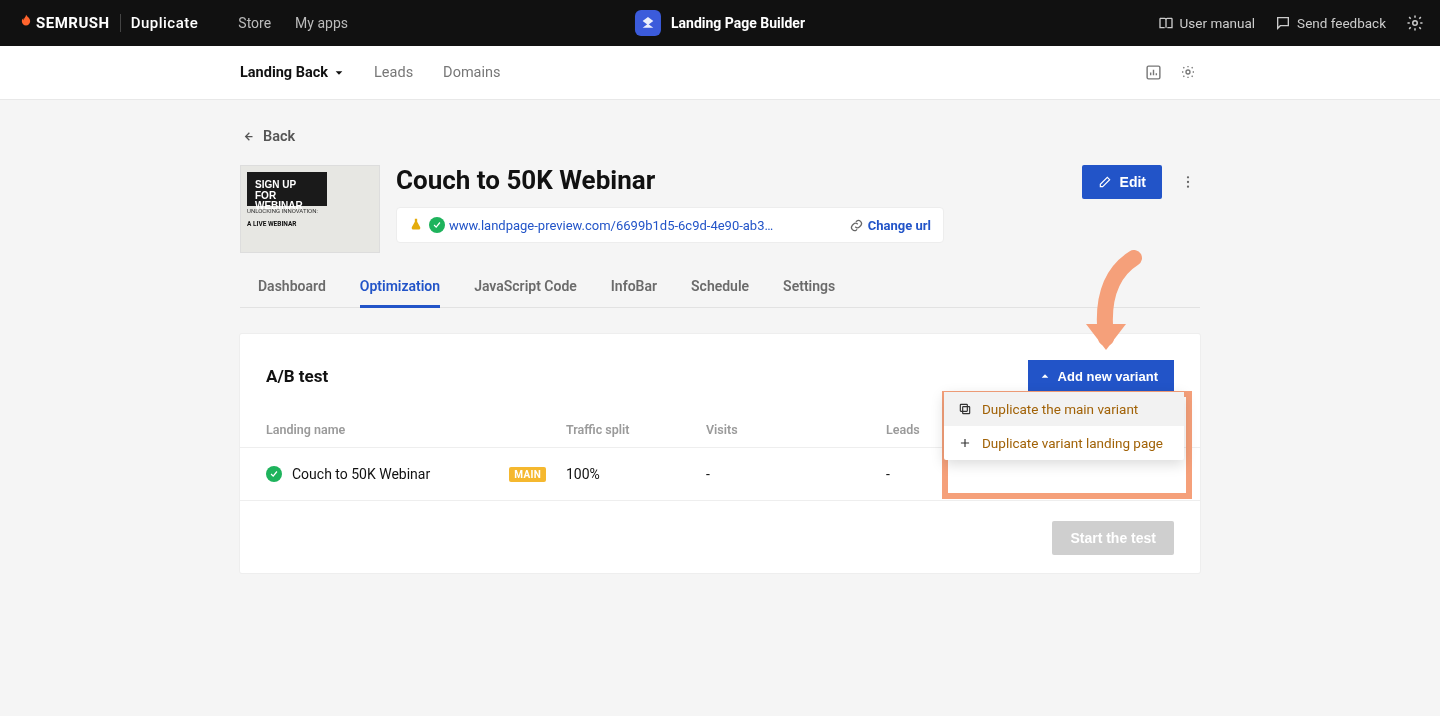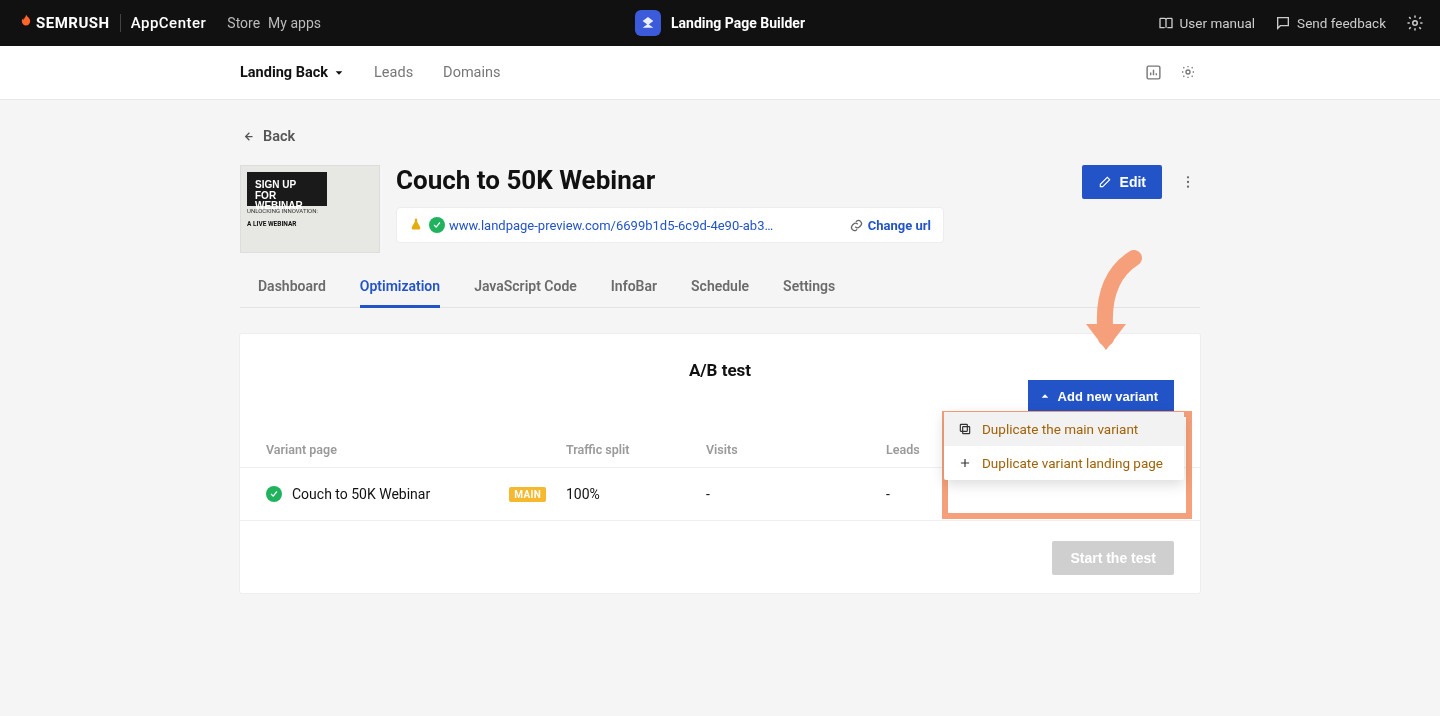--- a/index.html
+++ b/index.html
@@ -3,21 +3,21 @@
 <meta charset="utf-8">
 <style>
   * { box-sizing: border-box; margin: 0; padding: 0; }
   body { font-family: -apple-system, BlinkMacSystemFont, "Segoe UI", Roboto, Helvetica, Arial, sans-serif; background: #f5f5f5; color: #111; font-size: 14px; }
 
   
   .topbar { background: #111111; color: #fff; height: 46px; display: flex; align-items: center; padding: 0 16px; }
   .brand { display: flex; align-items: center; font-weight: 700; font-size: 15px; letter-spacing: .5px;}
   .flame { width: 20px; height: 20px; display:inline-block; }
   .brand .divider { width:1px; height: 18px; background: #444; margin: 0 10px;}
-  .topbar .topnav { display: flex; gap: 8px; margin-left: 21px; }
+  .topbar .topnav { display: flex; gap: 24px; margin-left: 40px; }
   .topbar .topnav a { color: #bbb; text-decoration: none; font-size: 14px; }
   .topbar .center { position: absolute; left: 50%; transform: translateX(-50%); display: flex; align-items: center; gap: 10px; font-weight: 700;}
   .appicon { width: 26px; height: 26px; background: #3b5bdb; border-radius: 6px; display:flex; align-items:center; justify-content:center;}
   .topbar .right { margin-left: auto; display: flex; gap: 20px; align-items: center; color: #ccc;}
   .topbar .right .item { display:flex; align-items:flex-start; gap:6px; font-size: 13.5px; cursor:pointer;}
   .icon { width: 16px; height: 16px; display:inline-block; }
 
   
   .secbar { background: #fff; height: 54px; border-bottom: 1px solid #e8e8e8; display:flex; align-items:center;}
   .secbar-inner { width: 960px; margin: 0 auto; display: flex; align-items: center; gap: 30px;}
@@ -48,21 +48,21 @@
   .btn-primary { background:#2254c8; color:#fff; border:none; height: 34px; padding: 0 16px; font-weight:700; font-size:14px; display:flex; align-items:center; gap:8px; cursor:pointer; border-radius:2px;}
   .dots { cursor:pointer; color:#666; padding: 4px;}
 
   
   .tabs { border-bottom: 1px solid #e2e2e2; display:flex; gap: 34px; margin-top: 10px; padding: 0 18px;}
   .tab { padding: 11px 0; font-size: 14px; font-weight:600; color:#6b6b6b; cursor:pointer;}
   .tab.active { color:#2254c8; border-bottom: 3px solid #2254c8; margin-bottom:-1px;}
 
   
   .panel { background:#fff; margin-top: 26px; padding: 26px 26px 18px 26px; border-radius:2px; box-shadow: 0 0 0 1px #eee;}
-  .panel-head { display:flex; align-items:center; margin-bottom:18px;flex-direction:column;}
+  .panel-head { display:flex; align-items:center; margin-bottom:18px;}
   .panel-head h2 { font-size:17px; font-weight:700;}
   .add-variant-wrap { margin-left:auto; position:relative;}
   .btn-add { background:#2254c8; color:#fff; border:none; height:32px; padding: 0 16px 0 12px; font-weight:700; font-size:13px; display:flex; align-items:center; gap:8px; cursor:pointer;}
   .dropdown { position:absolute; right:-10px; top:32px; width: 240px; background:#fff; box-shadow: 0 4px 14px rgba(0,0,0,.15); border-radius:2px; z-index:5;}
   .dropdown .ditem { padding: 9px 14px; display:flex; align-items:center; gap:10px; font-size:13.5px; color:#a16207; cursor:pointer;}
   .dropdown .ditem:hover, .dropdown .ditem.hov { background:#f2f2f2;}
   
   .highlight-box { position:absolute; border: 6px solid #f5a07a; pointer-events:none; z-index:4;}
 
   .arrow-annot { position:absolute; z-index:6; pointer-events:none;}
@@ -85,21 +85,21 @@
 
 <div class="topbar">
   <div class="brand">
     <span class="flame">
       <svg viewBox="0 0 24 24" width="20" height="20">
           <path fill="#ff642d" d="M12 2c2 3 5 4 5 8a5 5 0 0 1-10 0c0-2 1-3 2-4-1 3 1 4 2 4 2 0 2-3 1-5 1 0 3 2 3 5 0 2-1 3-3 3s-3-1-3-3c0-4 3-5 3-8z"></path>
         </svg>
     </span>
     <span>SEMRUSH</span>
     <span class="divider"></span>
-    <span style="font-weight:500">AppCenter</span>
+    <span style="font-weight:500">Duplicate</span>
   </div>
   <div class="topnav">
     <a>Store</a>
     <a>My apps</a>
   </div>
   <div class="center">
     <span class="appicon">
       <svg viewBox="0 0 24 24" width="16" height="16">
           <path fill="#fff" d="M12 3l8 6-8 6-8-6 8-6zm0 10l8 6H4l8-6z" opacity=".9"></path>
         </svg>
@@ -257,21 +257,21 @@
               </svg>
             <span>Duplicate variant landing page</span>
           </div>
         </div>
 
         <div class="highlight-box" style="top:31px; right:-18px; width:250px; height:108px;"></div>
       </div>
     </div>
 
     <div class="grid-head">
-      <span>Variant page</span>
+      <span>Landing name</span>
       <span>Traffic split</span>
       <span>Visits</span>
       <span>Leads</span>
       <span></span>
     </div>
 
     <div class="grid-row">
       <span class="vname">
         <span class="vcheck">
           <svg viewBox="0 0 24 24" width="10" height="10" fill="none" stroke="#fff" stroke-width="3">

